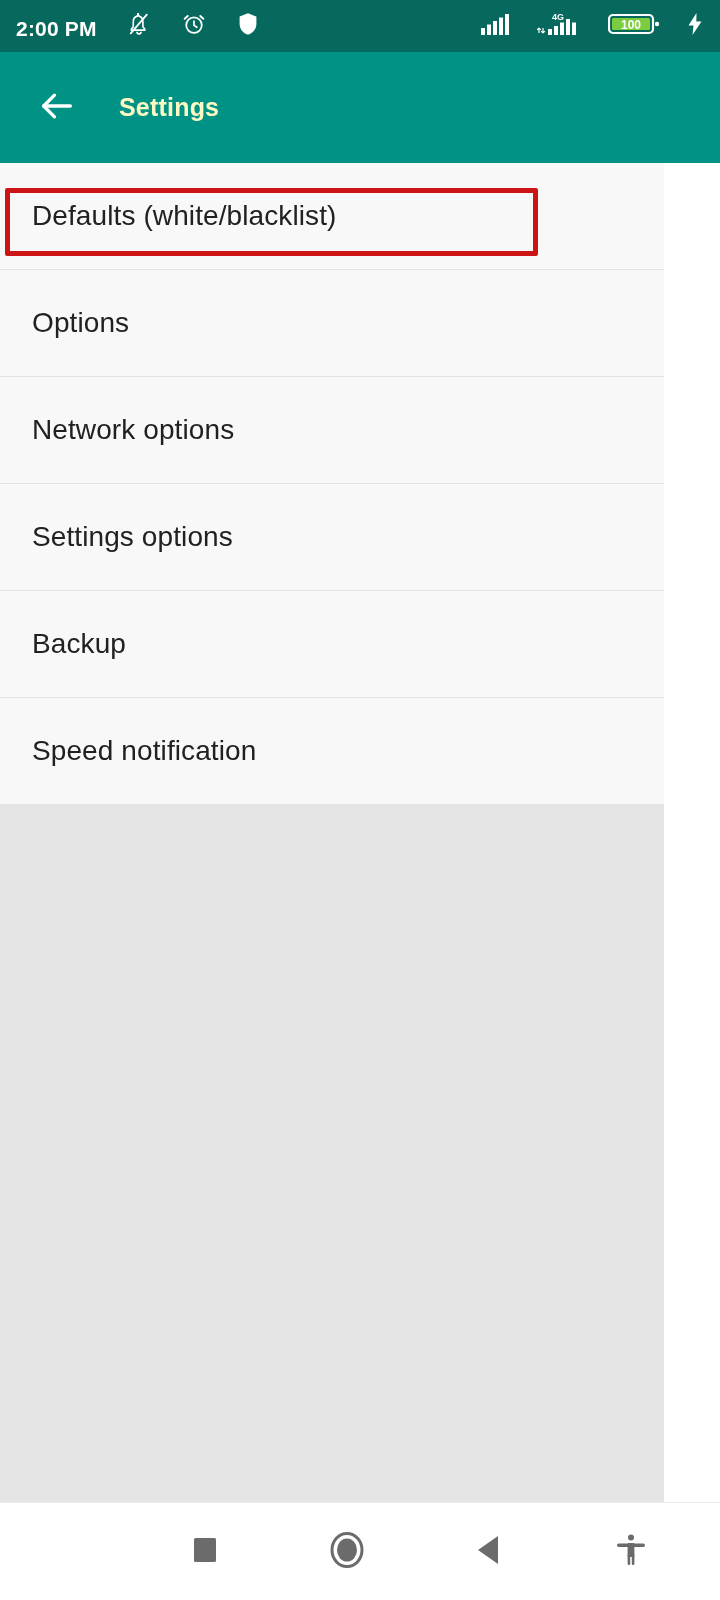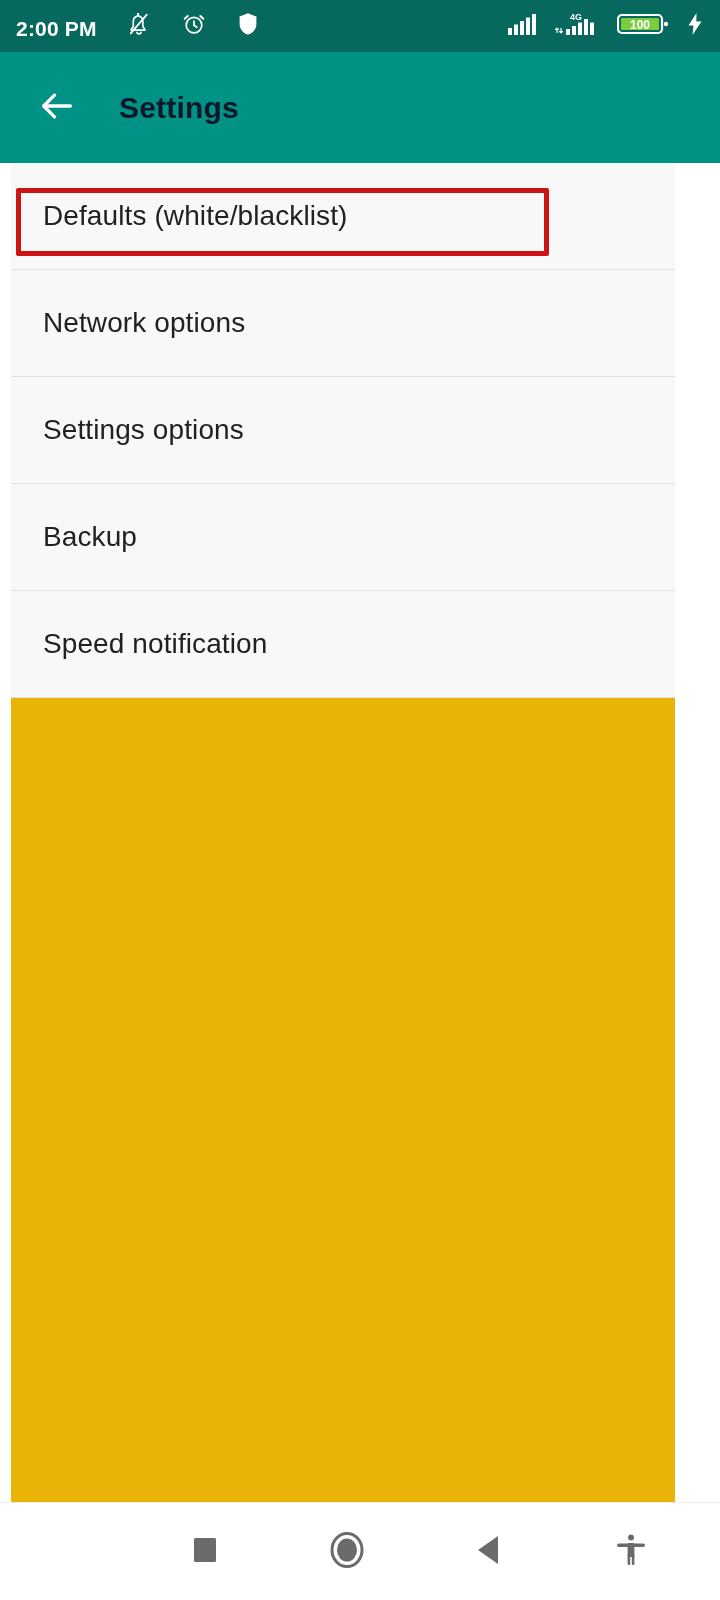--- a/index.html
+++ b/index.html
@@ -13,49 +13,49 @@
 
   
   .status-bar {
     position:absolute; top:0; left:0;
     width:720px; height:52px;
     background:#07695D;
     display:flex; align-items:center;
     padding:0 16px;
   }
   .status-left { display:flex; align-items:flex-end; gap:29px; }
-  .status-right { margin-left:auto; display:flex; align-items:center; gap:17px; }
+  .status-right { margin-left:auto; display:flex; align-items:center; gap:26px; }
   .clock {
     color:#ffffff; font-size:21px; font-weight:bold;
     letter-spacing:0.2px; white-space:nowrap;
   }
   .sb-ico { display:block; }
 
   
   .app-bar {
     position:absolute; top:52px; left:0;
     width:720px; height:111px;
     background:#009385;
     display:flex; align-items:center;
   }
   .back-btn {
     width:58px; height:58px; margin-left:28px;
     display:flex; align-items:center; justify-content:center;
     cursor:pointer;
   }
   .app-title {
-    color:#0f172a; font-size:30px; font-weight:bold;
+    color:#fef9c3; font-size:25px; font-weight:bold;
     margin-left:33px; letter-spacing:0.2px;
   }
 
   
   .content {
-    position:absolute; top:163px; left:11px;
+    position:absolute; top:163px; left:0;
     width:664px; height:1339px;
-    background:#eab308;
+    background:#e5e5e5;
   }
   .list { width:100%; }
   .list-item {
     position:relative;
     height:107px;
     display:flex; align-items:center;
     padding-left:32px;
     background:#F8F8F8;
     border-bottom:1.5px solid #E2E2E2;
     cursor:pointer;
@@ -178,20 +178,23 @@
   </div>
 
   <div class="content">
     <div class="list">
 
       <div class="list-item">
         <span class="label">Defaults (white/blacklist)</span>
         <span class="highlight-box"></span>
       </div>
 
+      <div class="list-item">
+        <span class="label">Options</span>
+      </div>
 
       <div class="list-item">
         <span class="label">Network options</span>
       </div>
 
       <div class="list-item">
         <span class="label">Settings options</span>
       </div>
 
       <div class="list-item">

